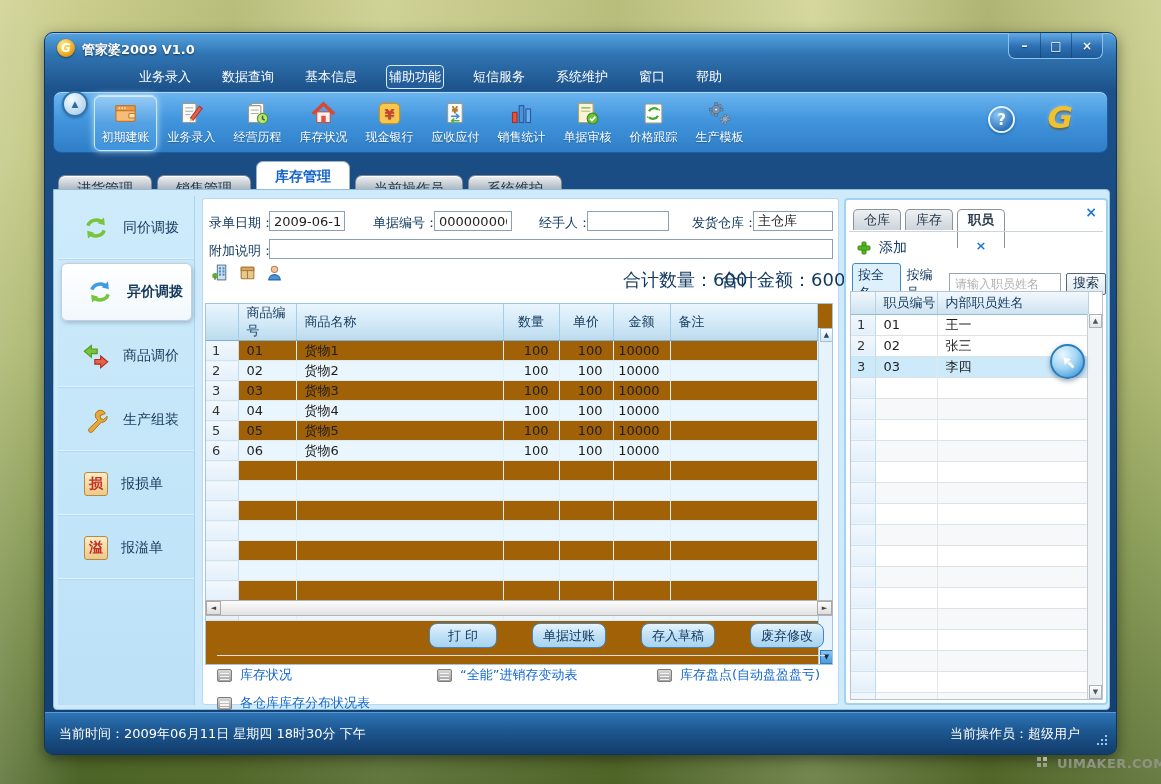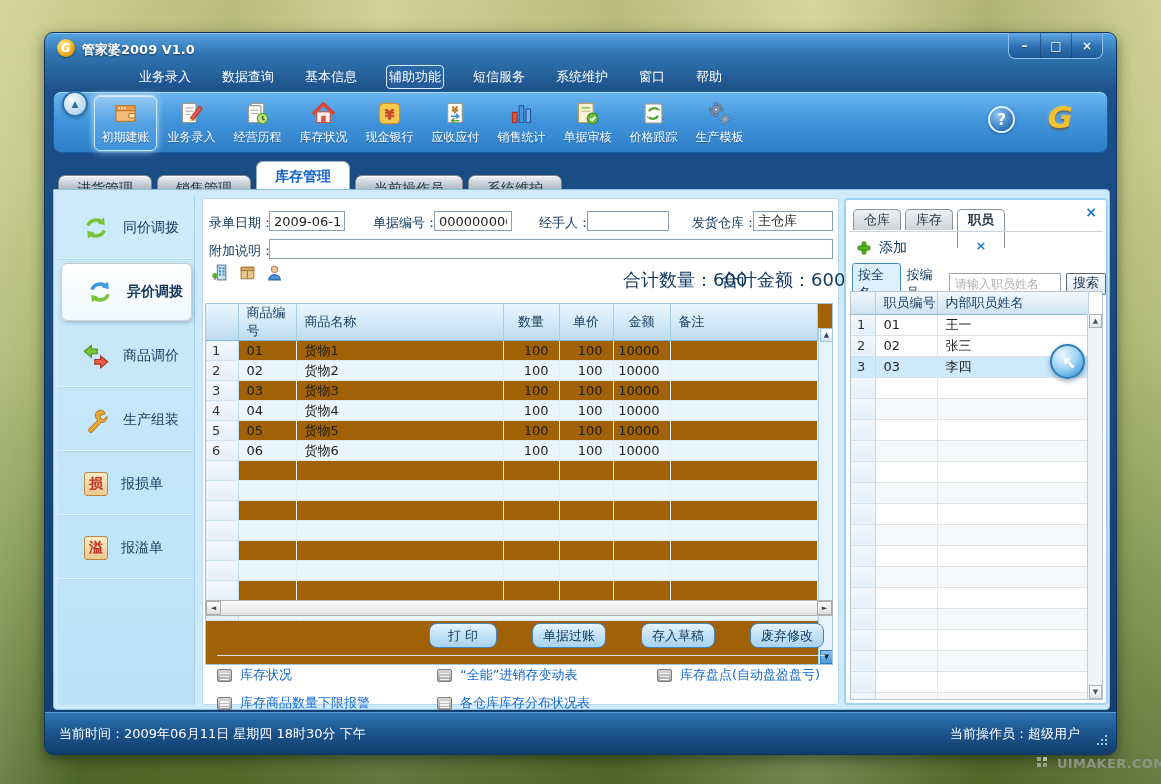--- a/index.html
+++ b/index.html
@@ -593,24 +593,20 @@
           <div class="link">
               <span class="link-ic"></span>
               <span>“全能”进销存变动表</span>
             </div>
           <div class="link">
               <span class="link-ic"></span>
               <span>库存盘点(自动盘盈盘亏)</span>
             </div>
           <div class="link">
               <span class="link-ic"></span>
-              <span>库存商品数量下限报警</span>
-            </div>
-          <div class="link">
-              <span class="link-ic"></span>
               <span>各仓库库存分布状况表</span>
             </div>
         </div>
       </div>
 
       <div class="right-panel">
         <span class="rp-close">×</span>
         <div class="rp-tabs">
           <div class="rp-tab">仓库</div>
           <div class="rp-tab">库存</div>

